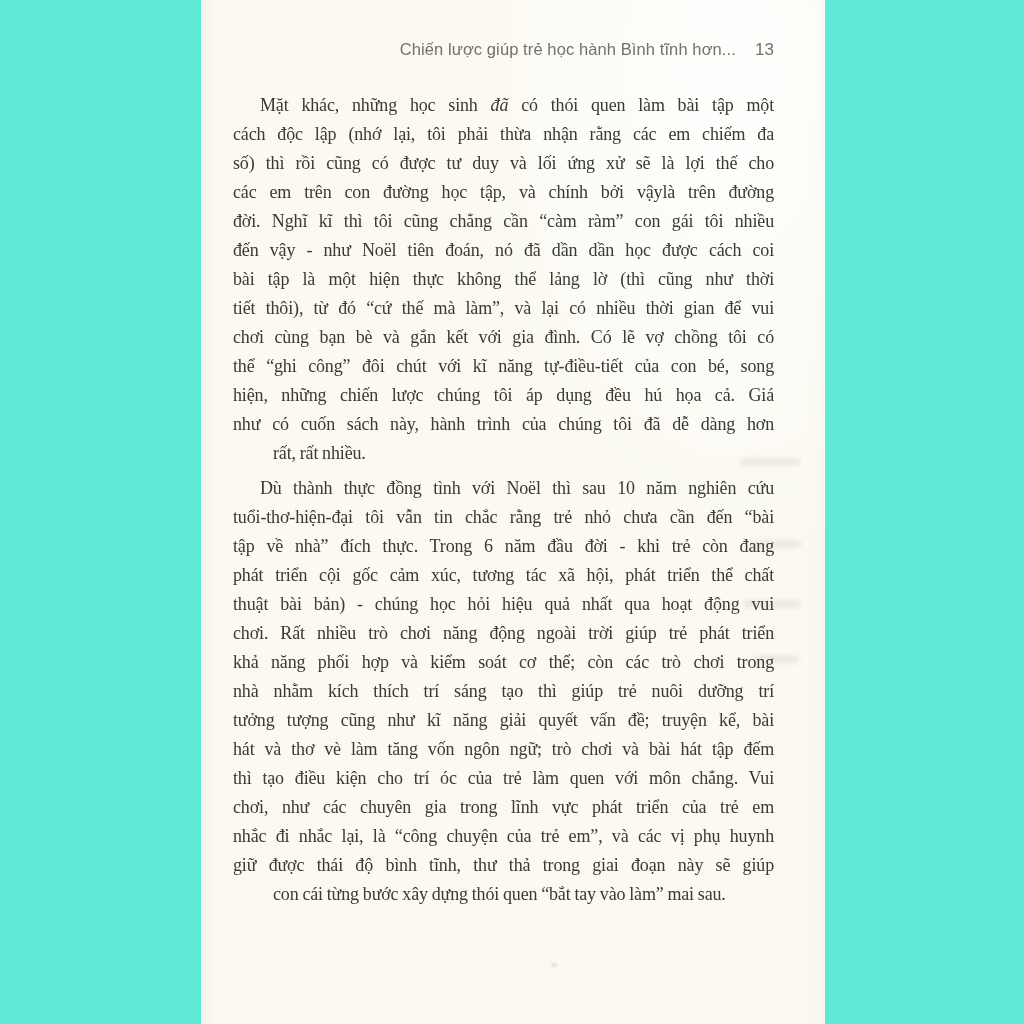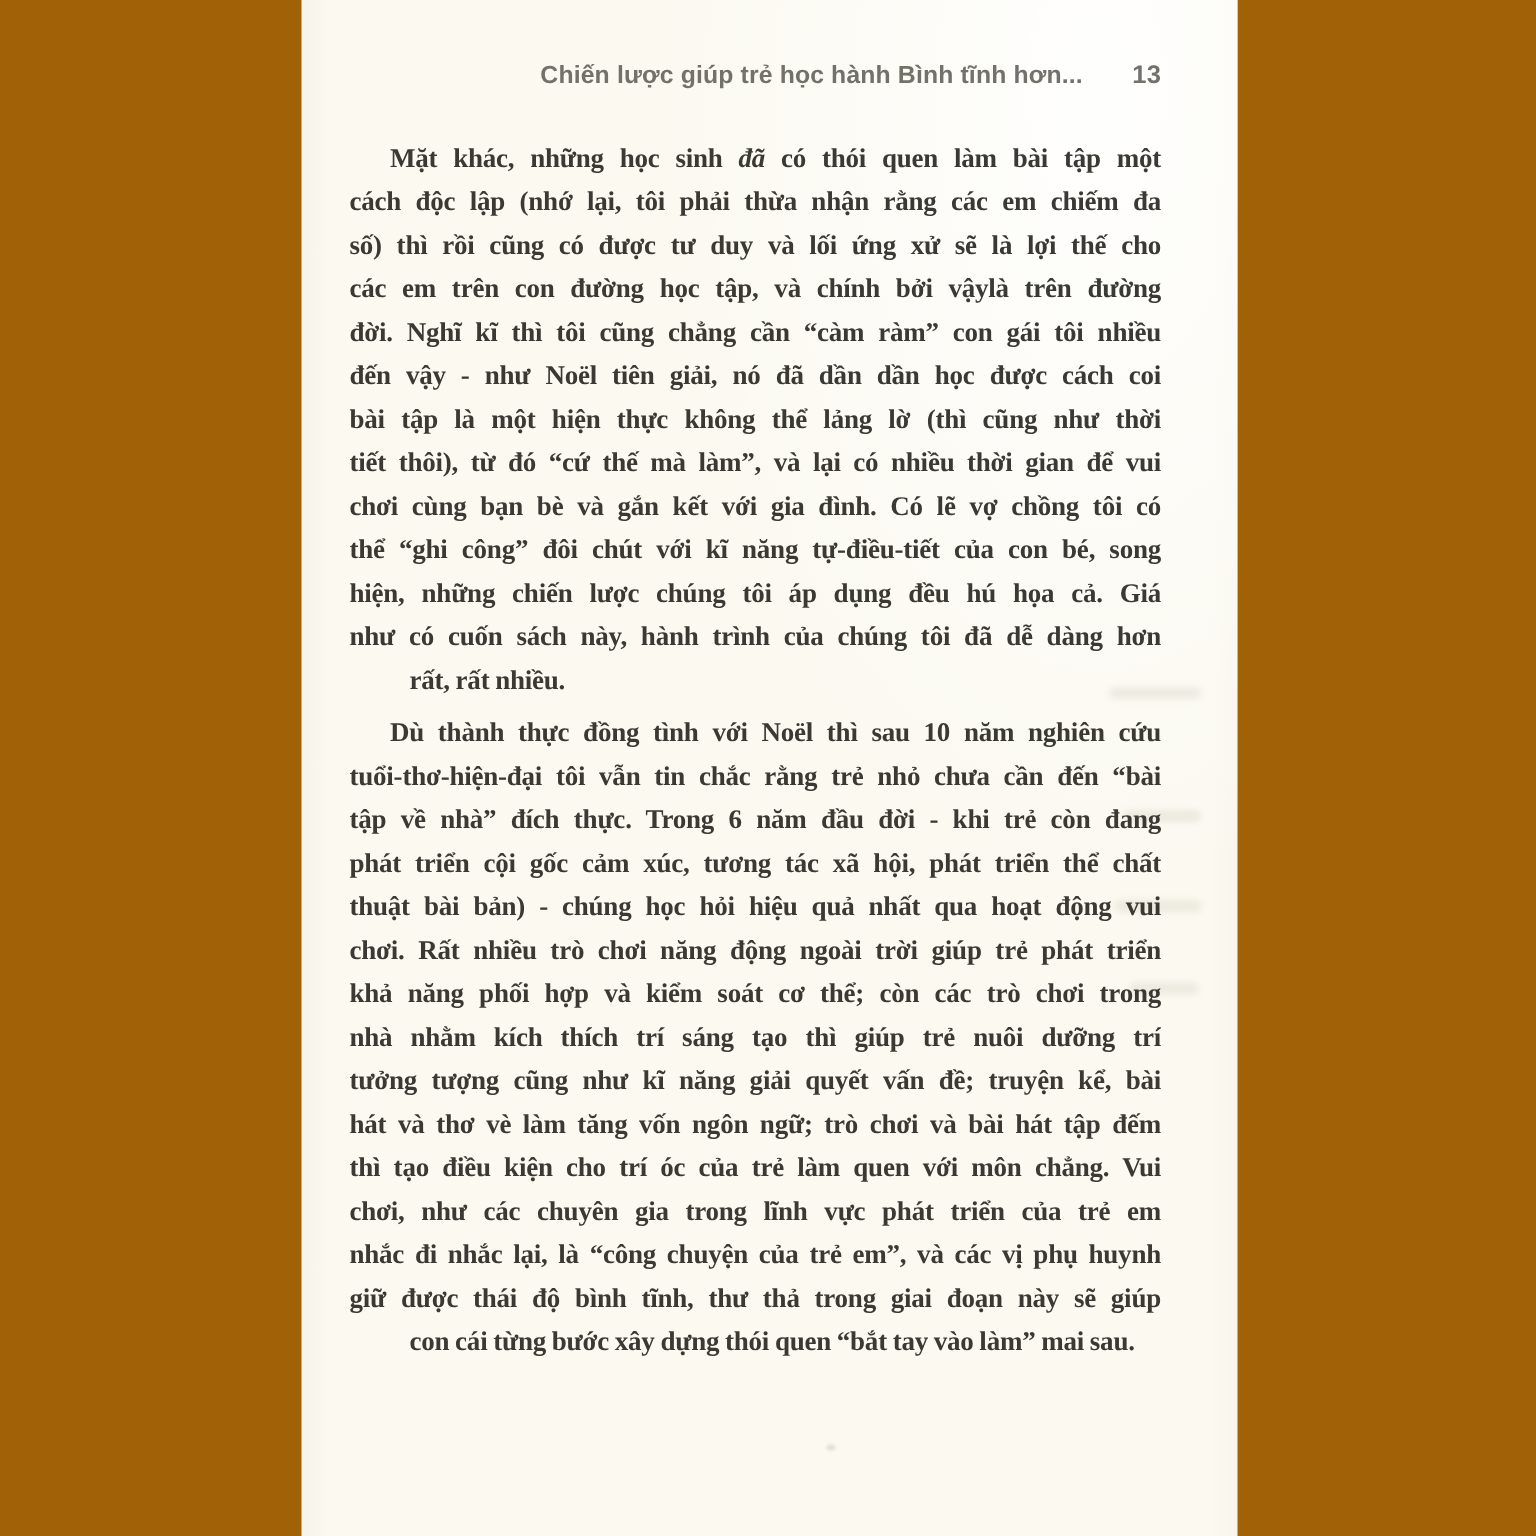--- a/index.html
+++ b/index.html
@@ -5,22 +5,21 @@
   html, body { margin: 0; padding: 0; }
   body {
     width: 1024px; height: 1024px;
     background: #ffffff;
     font-family: "Liberation Serif", serif;
     position: relative;
     overflow: hidden;
   }
   .canvas {
     position: absolute; inset: 0;
-    background: #a16207;
-    font-weight: bold;
+    background: #5eead4;
   }
   .book-page {
     position: absolute;
     left: 201px; top: 0;
     width: 624px; height: 1024px;
     background:
       radial-gradient(ellipse at 85% 6%, rgba(255,255,255,0.9) 0%, rgba(255,255,255,0) 40%),
       linear-gradient(90deg, #f6f4ea 0%, #fbf9f0 3%, #fbf9f0 97%, #f8f6ec 100%);
   }
   .content {
@@ -32,21 +31,21 @@
     display: flex;
     justify-content: flex-end;
     align-items: baseline;
     font-family: "Liberation Sans", sans-serif;
     font-size: 16.5px;
     color: #72716a;
     letter-spacing: 0.1px;
     margin-bottom: 31px;
   }
   .running-header .pagenum {
-    margin-left: 33px;
+    margin-left: 19px;
     font-size: 17px;
   }
   .body-text {
     font-size: 18px;
     color: #3a3933;
     letter-spacing: -0.15px;
     word-spacing: -0.5px;
   }
   .para { margin: 0; }
   .para + .para { margin-top: 6px; }
@@ -94,21 +93,21 @@
       </div>
 
       <div class="body-text">
 
         <div class="para">
           <div class="line indent"><span>Mặt khác, những học sinh </span><em>đã</em><span> có thói quen làm bài tập một</span></div>
           <div class="line">cách độc lập (nhớ lại, tôi phải thừa nhận rằng các em chiếm đa</div>
           <div class="line">số) thì rồi cũng có được tư duy và lối ứng xử sẽ là lợi thế cho</div>
           <div class="line">các em trên con đường học tập, và chính bởi vậylà trên đường</div>
           <div class="line">đời. Nghĩ kĩ thì tôi cũng chẳng cần “càm ràm” con gái tôi nhiều</div>
-          <div class="line">đến vậy - như Noël tiên giải, nó đã dần dần học được cách coi</div>
+          <div class="line">đến vậy - như Noël tiên đoán, nó đã dần dần học được cách coi</div>
           <div class="line">bài tập là một hiện thực không thể lảng lờ (thì cũng như thời</div>
           <div class="line">tiết thôi), từ đó “cứ thế mà làm”, và lại có nhiều thời gian để vui</div>
           <div class="line">chơi cùng bạn bè và gắn kết với gia đình. Có lẽ vợ chồng tôi có</div>
           <div class="line">thể “ghi công” đôi chút với kĩ năng tự-điều-tiết của con bé, song</div>
           <div class="line">hiện, những chiến lược chúng tôi áp dụng đều hú họa cả. Giá</div>
           <div class="line">như có cuốn sách này, hành trình của chúng tôi đã dễ dàng hơn</div>
           <div class="line left-last">rất, rất nhiều.</div>
         </div>
 
         <div class="para">

